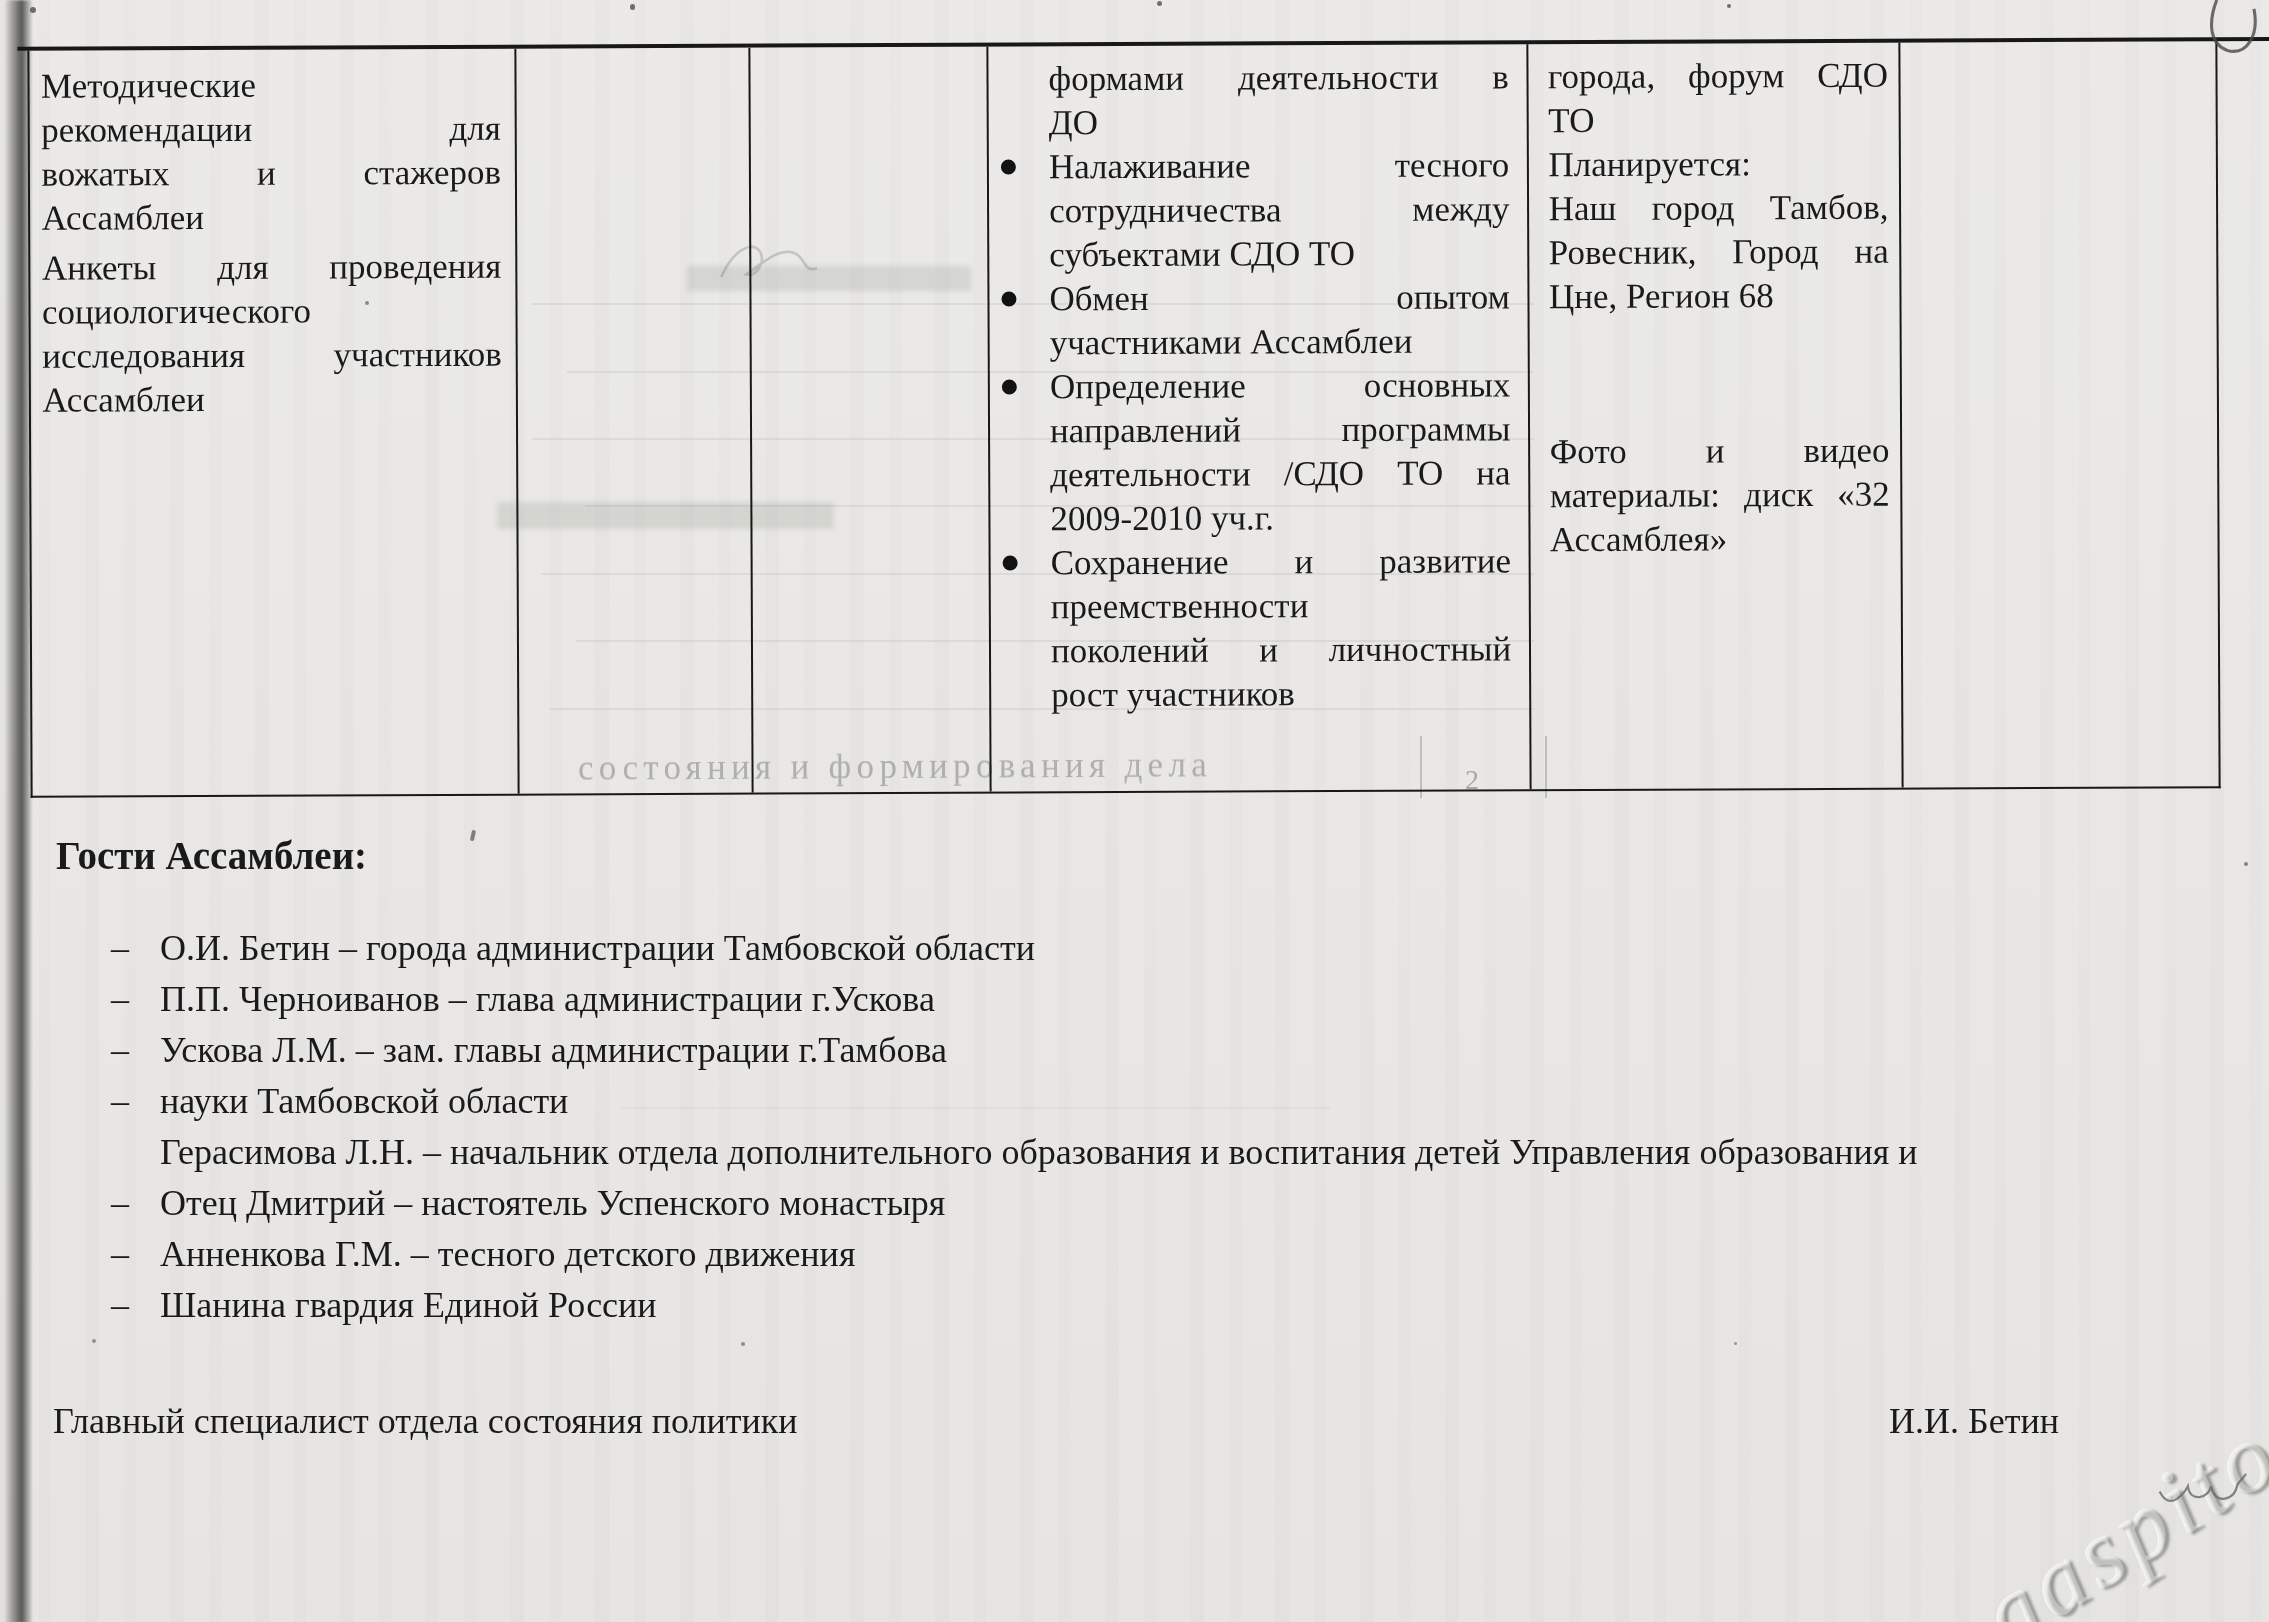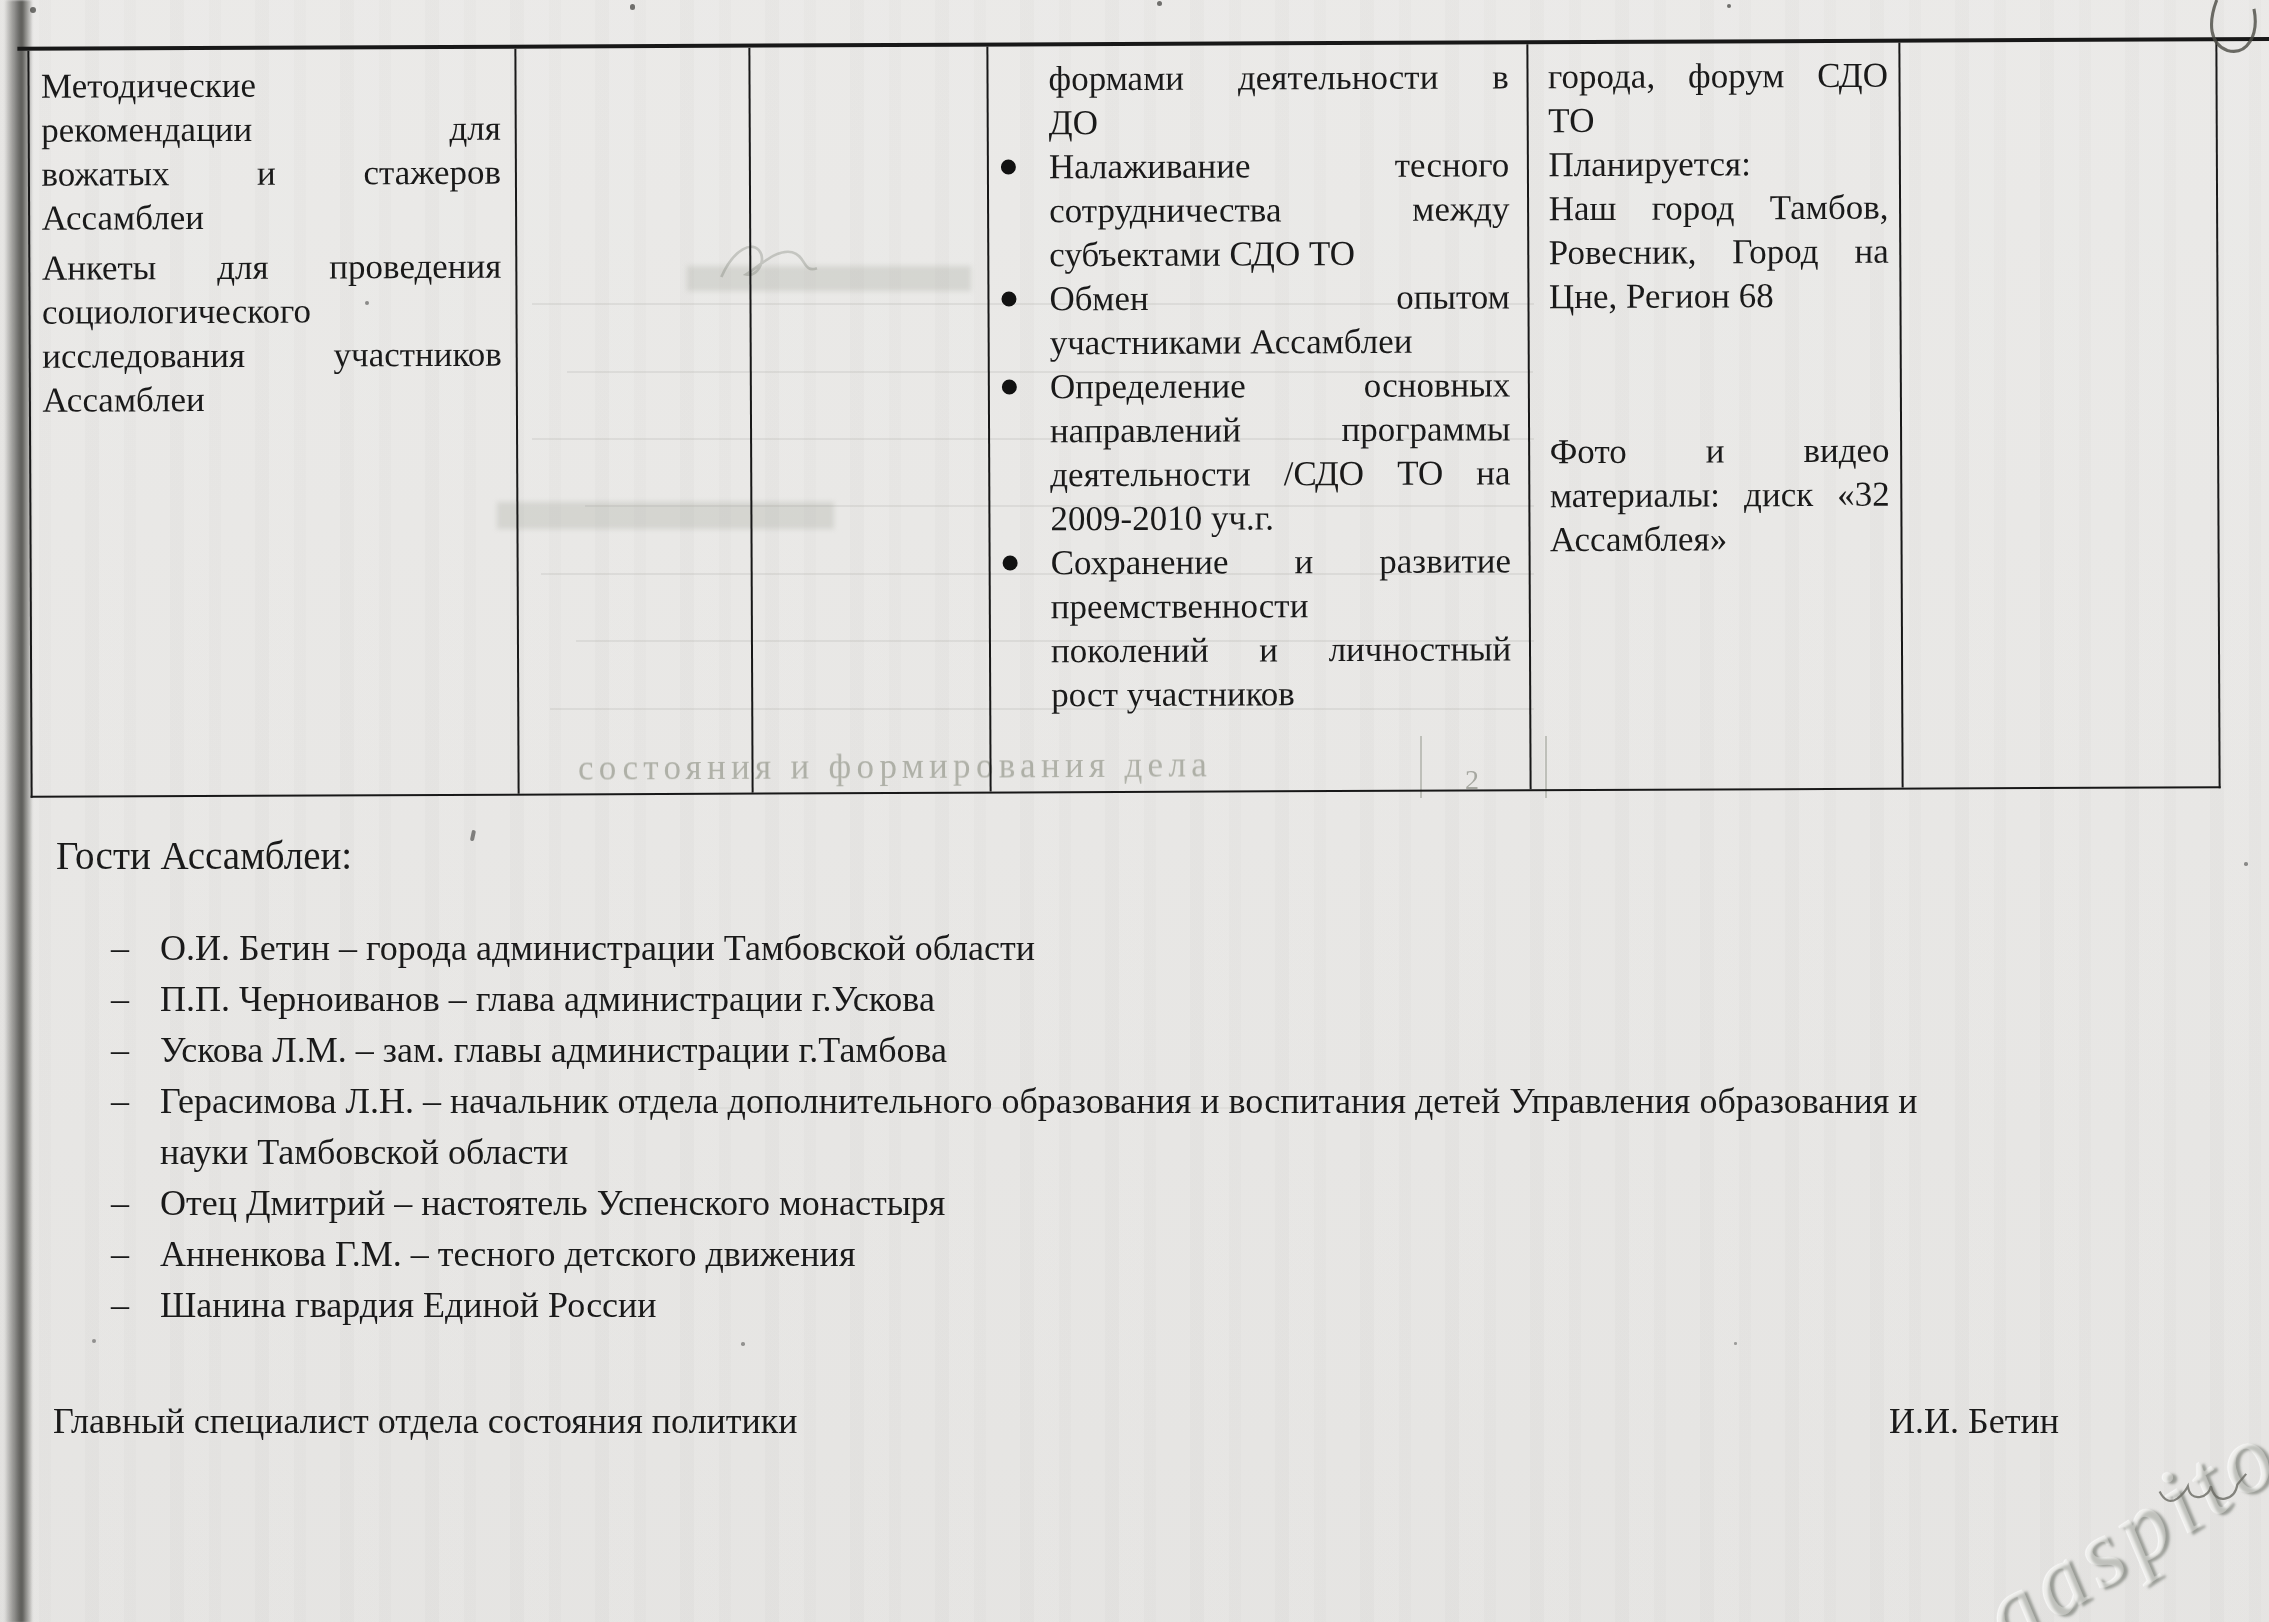--- a/index.html
+++ b/index.html
@@ -52,21 +52,21 @@
   .pgap{margin-top:6.2px;}
   .c4item{position:relative;padding-left:60px;}
   .bullet-dot{
     position:absolute;left:12.4px;top:14px;width:15px;height:15px;
     background:#121212;border-radius:50%;
   }
   .spacer125{height:111px;}
 
   
   .guests{position:absolute;left:56px;top:829px;width:2101px;}
-  .g-heading{font-size:39px;font-weight:normal;line-height:53px;}
+  .g-heading{font-size:39px;font-weight:bold;line-height:53px;}
   .g-list{margin-top:41px;}
   .g-item{position:relative;padding-left:104px;line-height:51px;font-size:36px;}
   .g-dash{position:absolute;left:55px;top:0;}
 
   
   .footer-left{position:absolute;left:53px;top:1399px;font-size:36px;line-height:44px;}
   .footer-right{position:absolute;left:1889px;top:1399px;font-size:36px;line-height:44px;}
 
   
   .watermark{
@@ -193,22 +193,22 @@
       <div class="g-item">
         <span class="g-dash">–</span>
         <div>П.П. Черноиванов – глава администрации г.Ускова</div>
       </div>
       <div class="g-item">
         <span class="g-dash">–</span>
         <div>Ускова Л.М. – зам. главы администрации г.Тамбова</div>
       </div>
       <div class="g-item">
         <span class="g-dash">–</span>
+        <div>науки Тамбовской области</div>
         <div>Герасимова Л.Н. – начальник отдела дополнительного образования и воспитания детей Управления образования и</div>
-        <div>науки Тамбовской области</div>
       </div>
       <div class="g-item">
         <span class="g-dash">–</span>
         <div>Отец Дмитрий – настоятель Успенского монастыря</div>
       </div>
       <div class="g-item">
         <span class="g-dash">–</span>
         <div>Анненкова Г.М. – тесного детского движения</div>
       </div>
       <div class="g-item">

